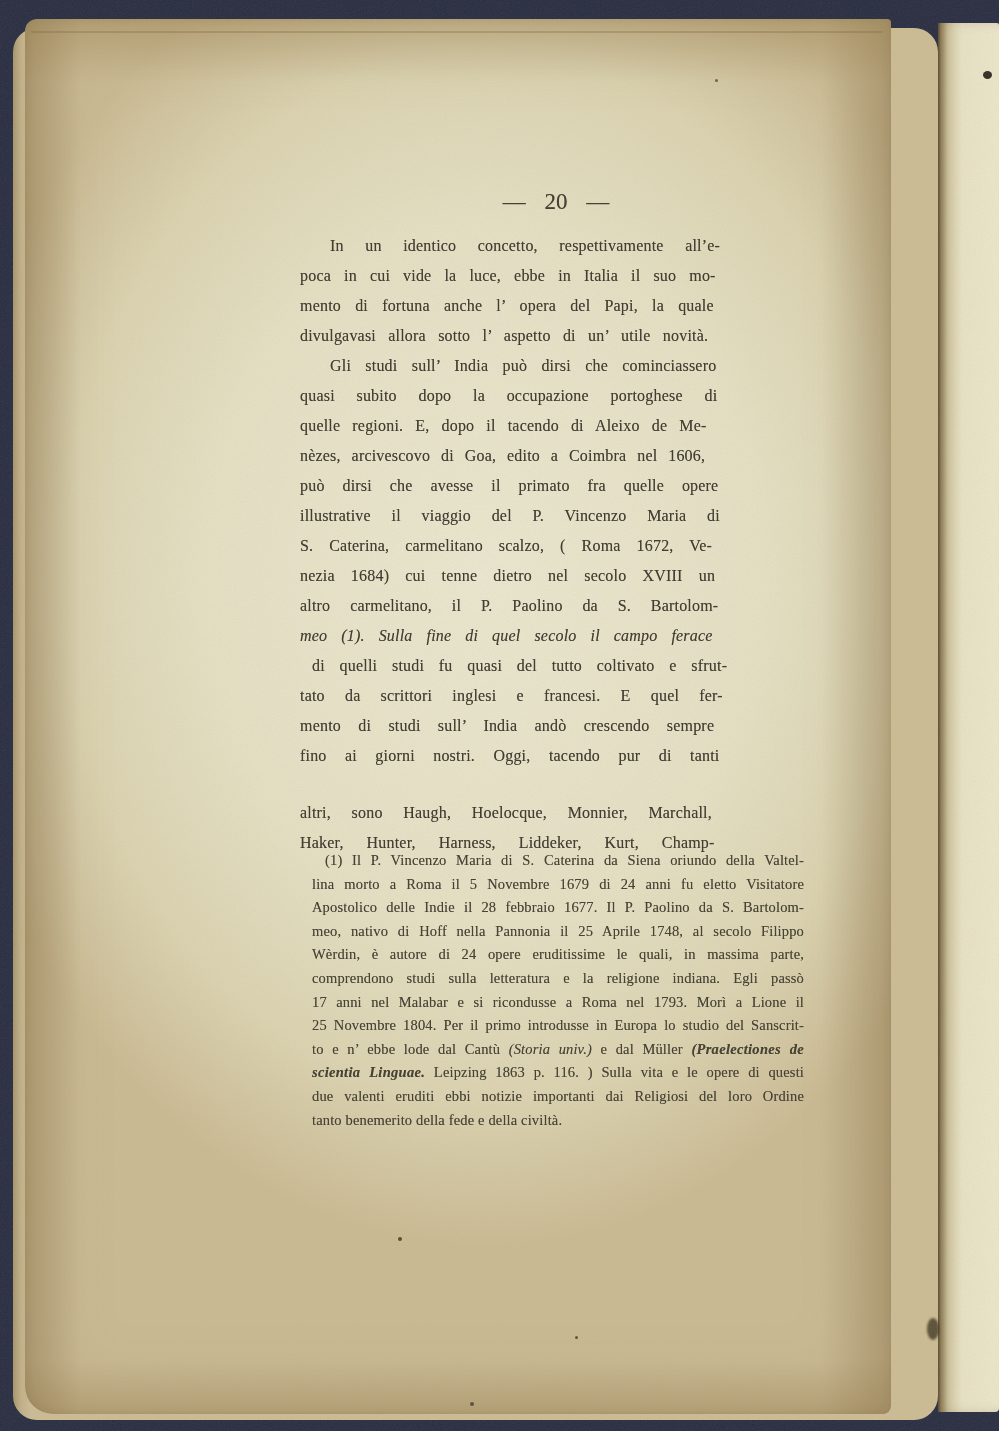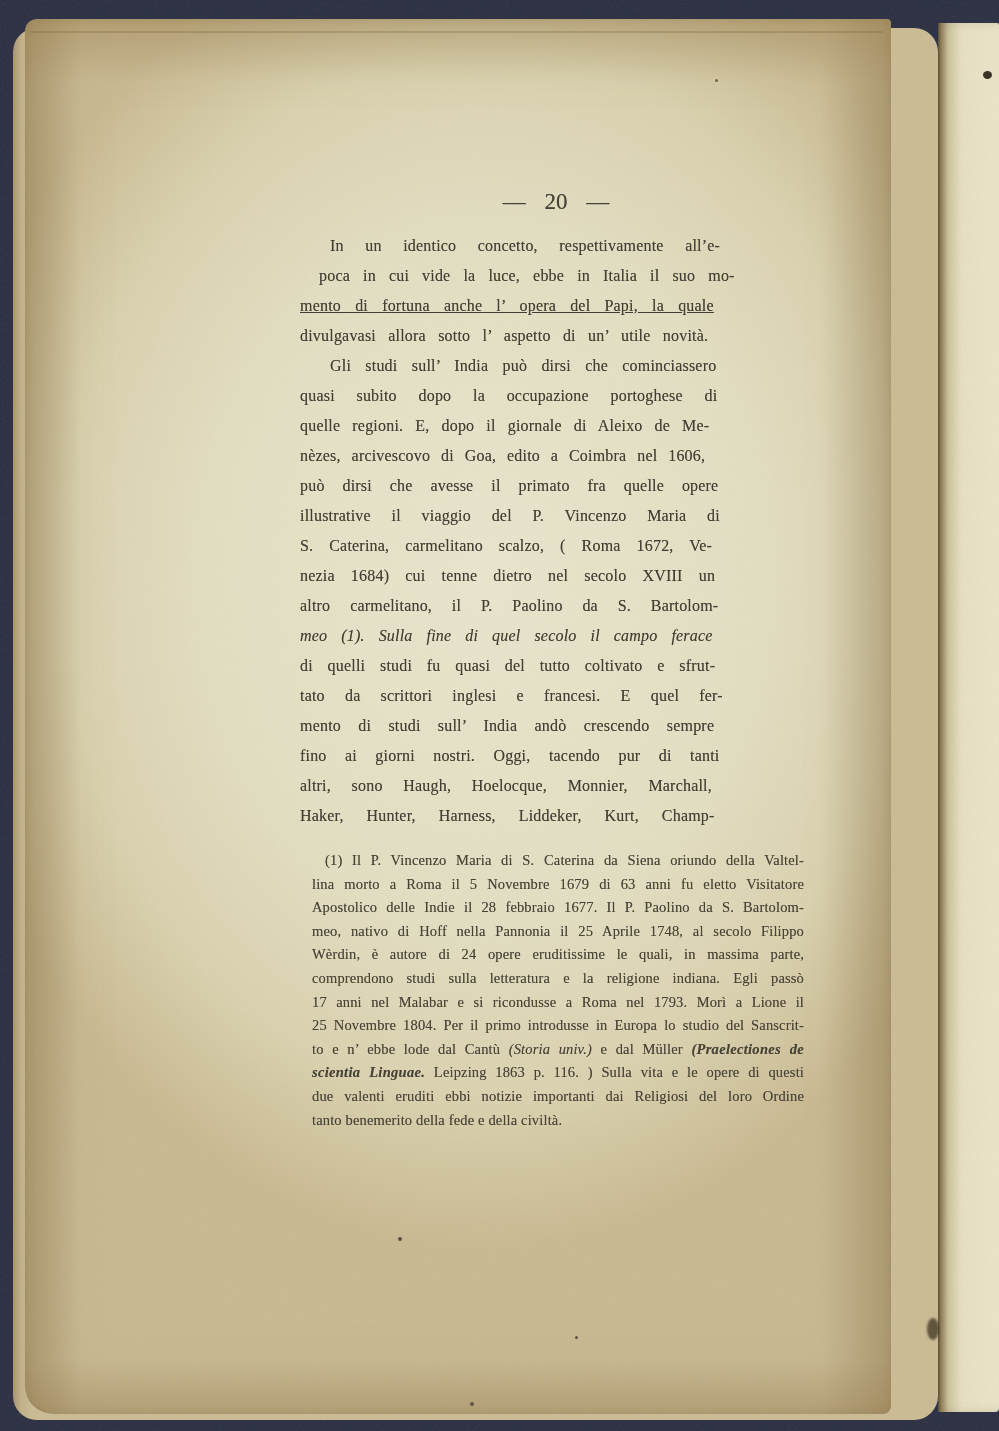--- a/index.html
+++ b/index.html
@@ -66,44 +66,44 @@
 
 <div class="under-page"></div>
 
 <div class="page">
   <div class="crease-top"></div>
 
   <div class="pagenum">— 20 —</div>
 
   <div class="main-text">
       <div class="jline ind" style="word-spacing: 17.3156px;"><span class="lt">In un identico concetto, respettivamente all’e-</span></div>
-      <div class="jline" style="word-spacing: 8.8267px; margin-left: 19px;"><span class="lt">poca in cui vide la luce, ebbe in Italia il suo mo-</span></div>
-      <div class="jline" style="word-spacing: 9.94965px; text-decoration: underline;"><span class="lt">mento di fortuna anche l’ opera del Papi, la quale</span></div>
+      <div class="jline" style="word-spacing: 8.8267px;"><span class="lt">poca in cui vide la luce, ebbe in Italia il suo mo-</span></div>
+      <div class="jline" style="word-spacing: 9.94965px;"><span class="lt">mento di fortuna anche l’ opera del Papi, la quale</span></div>
       <div class="jline" style="word-spacing: 8.09375px;"><span class="lt">divulgavasi allora sotto l’ aspetto di un’ utile novità.</span></div>
       <div class="jline ind" style="word-spacing: 10.1049px;"><span class="lt">Gli studi sull’ India può dirsi che cominciassero</span></div>
       <div class="jline" style="word-spacing: 17.5078px;"><span class="lt">quasi subito dopo la occupazione portoghese di</span></div>
-      <div class="jline" style="word-spacing: 7.84549px;"><span class="lt">quelle regioni. E, dopo il giornale di Aleixo de Me-</span></div>
+      <div class="jline" style="word-spacing: 7.84549px;"><span class="lt">quelle regioni. E, dopo il tacendo di Aleixo de Me-</span></div>
       <div class="jline" style="word-spacing: 6.64258px;"><span class="lt">nèzes, arcivescovo di Goa, edito a Coimbra nel 1606,</span></div>
       <div class="jline" style="word-spacing: 13.6719px;"><span class="lt">può dirsi che avesse il primato fra quelle opere</span></div>
       <div class="jline" style="word-spacing: 16.5156px;"><span class="lt">illustrative il viaggio del P. Vincenzo Maria di</span></div>
       <div class="jline" style="word-spacing: 11.7321px;"><span class="lt">S. Caterina, carmelitano scalzo, ( Roma 1672, Ve-</span></div>
       <div class="jline" style="word-spacing: 11.9219px;"><span class="lt">nezia 1684) cui tenne dietro nel secolo XVIII un</span></div>
       <div class="jline" style="word-spacing: 15.6116px;"><span class="lt">altro carmelitano, il P. Paolino da S. Bartolom-</span></div>
       <div class="jline" style="word-spacing: 9.77604px; font-style: italic;"><span class="lt">meo (1). Sulla fine di quel secolo il campo ferace</span></div>
-      <div class="jline" style="word-spacing: 10.5417px;"><span class="lt">di quelli studi fu quasi del tutto coltivato e sfrut-</span></div>
+      <div class="jline" style="word-spacing: 10.5417px; margin-left: 12px;"><span class="lt">di quelli studi fu quasi del tutto coltivato e sfrut-</span></div>
       <div class="jline" style="word-spacing: 15.959px;"><span class="lt">tato da scrittori inglesi e francesi. E quel fer-</span></div>
       <div class="jline" style="word-spacing: 13.0915px;"><span class="lt">mento di studi sull’ India andò crescendo sempre</span></div>
       <div class="jline" style="word-spacing: 14.2207px;"><span class="lt">fino ai giorni nostri. Oggi, tacendo pur di tanti</span></div>
-      <div class="jline" style="word-spacing: 16.4344px;"><span class="lt">altri, sono Haugh, Hoelocque, Monnier, Marchall,</span></div>
+      <div class="jline" style="word-spacing: 16.4344px; margin-top: 27px;"><span class="lt">altri, sono Haugh, Hoelocque, Monnier, Marchall,</span></div>
       <div class="jline" style="word-spacing: 18.7219px;"><span class="lt">Haker, Hunter, Harness, Liddeker, Kurt, Champ-</span></div>
     </div>
 
   <div class="footnote">
       <div class="jline fn-ind" style="word-spacing: 5.86979px;"><span class="lt"><span>(1) Il P. Vincenzo Maria di S. Caterina da Siena oriundo della Valtel-</span></span></div>
-      <div class="jline" style="word-spacing: 6.20312px;"><span class="lt"><span>lina morto a Roma il 5 Novembre 1679 di 63 anni fu eletto Visitatore</span></span></div>
+      <div class="jline" style="word-spacing: 6.20312px;"><span class="lt"><span>lina morto a Roma il 5 Novembre 1679 di 24 anni fu eletto Visitatore</span></span></div>
       <div class="jline" style="word-spacing: 5.35156px;"><span class="lt"><span>Apostolico delle Indie il 28 febbraio 1677. Il P. Paolino da S. Bartolom-</span></span></div>
       <div class="jline" style="word-spacing: 5.97005px;"><span class="lt"><span>meo, nativo di Hoff nella Pannonia il 25 Aprile 1748, al secolo Filippo</span></span></div>
       <div class="jline" style="word-spacing: 7.76705px;"><span class="lt"><span>Wèrdin, è autore di 24 opere eruditissime le quali, in massima parte,</span></span></div>
       <div class="jline" style="word-spacing: 9.29514px;"><span class="lt"><span>comprendono studi sulla letteratura e la religione indiana. Egli passò</span></span></div>
       <div class="jline" style="word-spacing: 5.62165px;"><span class="lt"><span>17 anni nel Malabar e si ricondusse a Roma nel 1793. Morì a Lione il</span></span></div>
       <div class="jline" style="word-spacing: 3.17969px; text-align: right;"><span class="lt"><span>25 Novembre 1804. Per il primo introdusse in Europa lo studio del Sanscrit-</span></span></div>
       <div class="jline" style="word-spacing: 4.81971px;"><span class="lt"><span>to e n’ ebbe lode dal Cantù </span><span class="it">(Storia univ.)</span><span> e dal Müller </span><span class="it bd">(Praelectiones de</span></span></div>
       <div class="jline" style="word-spacing: 4.94111px;"><span class="lt"><span class="it bd">scientia Linguae.</span><span> Leipzing 1863 p. 116. ) Sulla vita e le opere di questi</span></span></div>
       <div class="jline" style="word-spacing: 7.03125px;"><span class="lt"><span>due valenti eruditi ebbi notizie importanti dai Religiosi del loro Ordine</span></span></div>
       <div class="jline no-just" style="word-spacing: 0px;"><span class="lt"><span>tanto benemerito della fede e della civiltà.</span></span></div>

